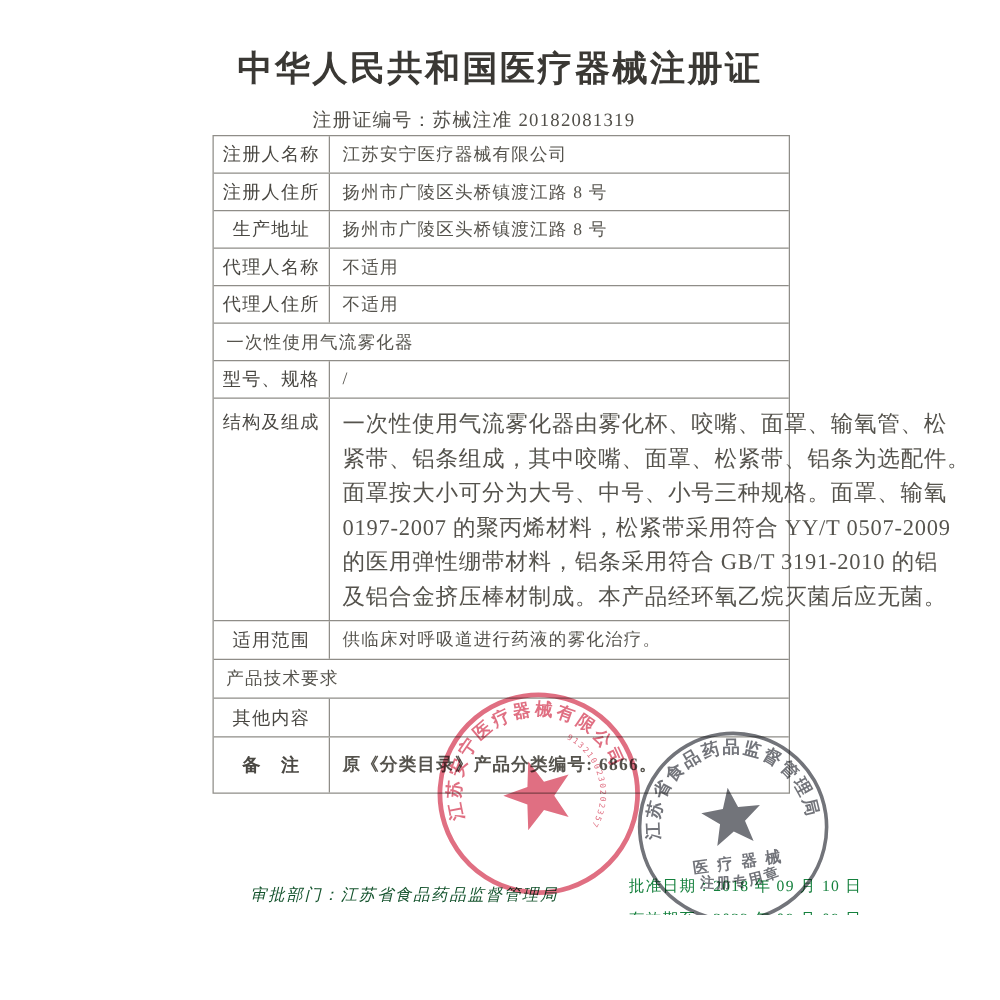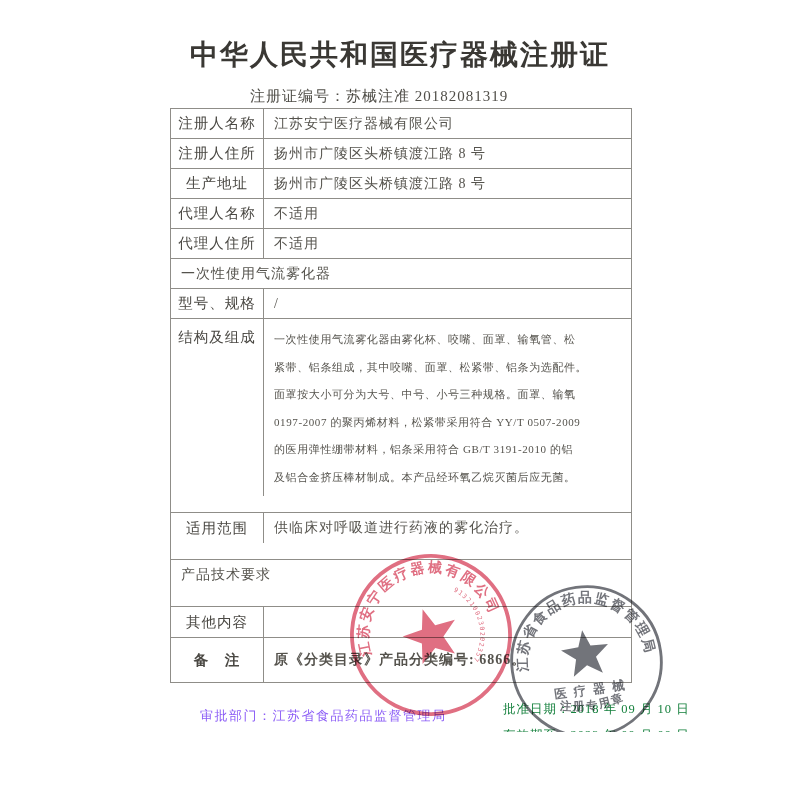--- a/index.html
+++ b/index.html
@@ -30,29 +30,29 @@
   .tlabel{
     width:92px;min-width:92px;border-right:1px solid var(--border);
     display:flex;align-items:center;justify-content:center;
     font-size:14.5px;letter-spacing:1px;color:#4a4843;text-align:center;
   }
   .tvalue{
     flex:1;display:flex;align-items:center;padding:0 10px;
     font-size:14px;letter-spacing:1px;color:#55534d;white-space:nowrap;overflow:hidden;
   }
   .h29{height:29px;}
-  .h30{height:30px;margin-top:16px;}
+  .h30{height:30px;}
   .h44{height:44px;font-weight:bold;}
   .struct .tvalue{display:block;padding:7px 10px 5px 10px;overflow:visible;}
   .struct-line{
-    line-height:27.5px;font-size:11px;letter-spacing:0.6px;
+    line-height:27.5px;font-size:18px;letter-spacing:0.6px;
     color:#55534d;white-space:nowrap;
   }
   .footer-left{
-    position:absolute;top:707px;left:200px;font-size:13px;letter-spacing:1.5px;color:#8b5cf6;
+    position:absolute;top:707px;left:200px;font-size:13px;letter-spacing:1.5px;color:#14532d;font-style:italic;
   }
   .footer-right{
     position:absolute;top:701px;left:503px;font-size:12.5px;letter-spacing:1px;color:#15803d;
   }
   .footer-right .fline{margin-bottom:9px;}
   .stamp{position:absolute;mix-blend-mode:multiply;pointer-events:none;}
   .stamp-company{left:346px;top:550px;width:170px;height:170px;transform:rotate(-18deg);opacity:.82;}
   .stamp-authority{left:505px;top:580px;width:163px;height:163px;transform:rotate(-8deg);opacity:.78;}
 </style>
 </head>

